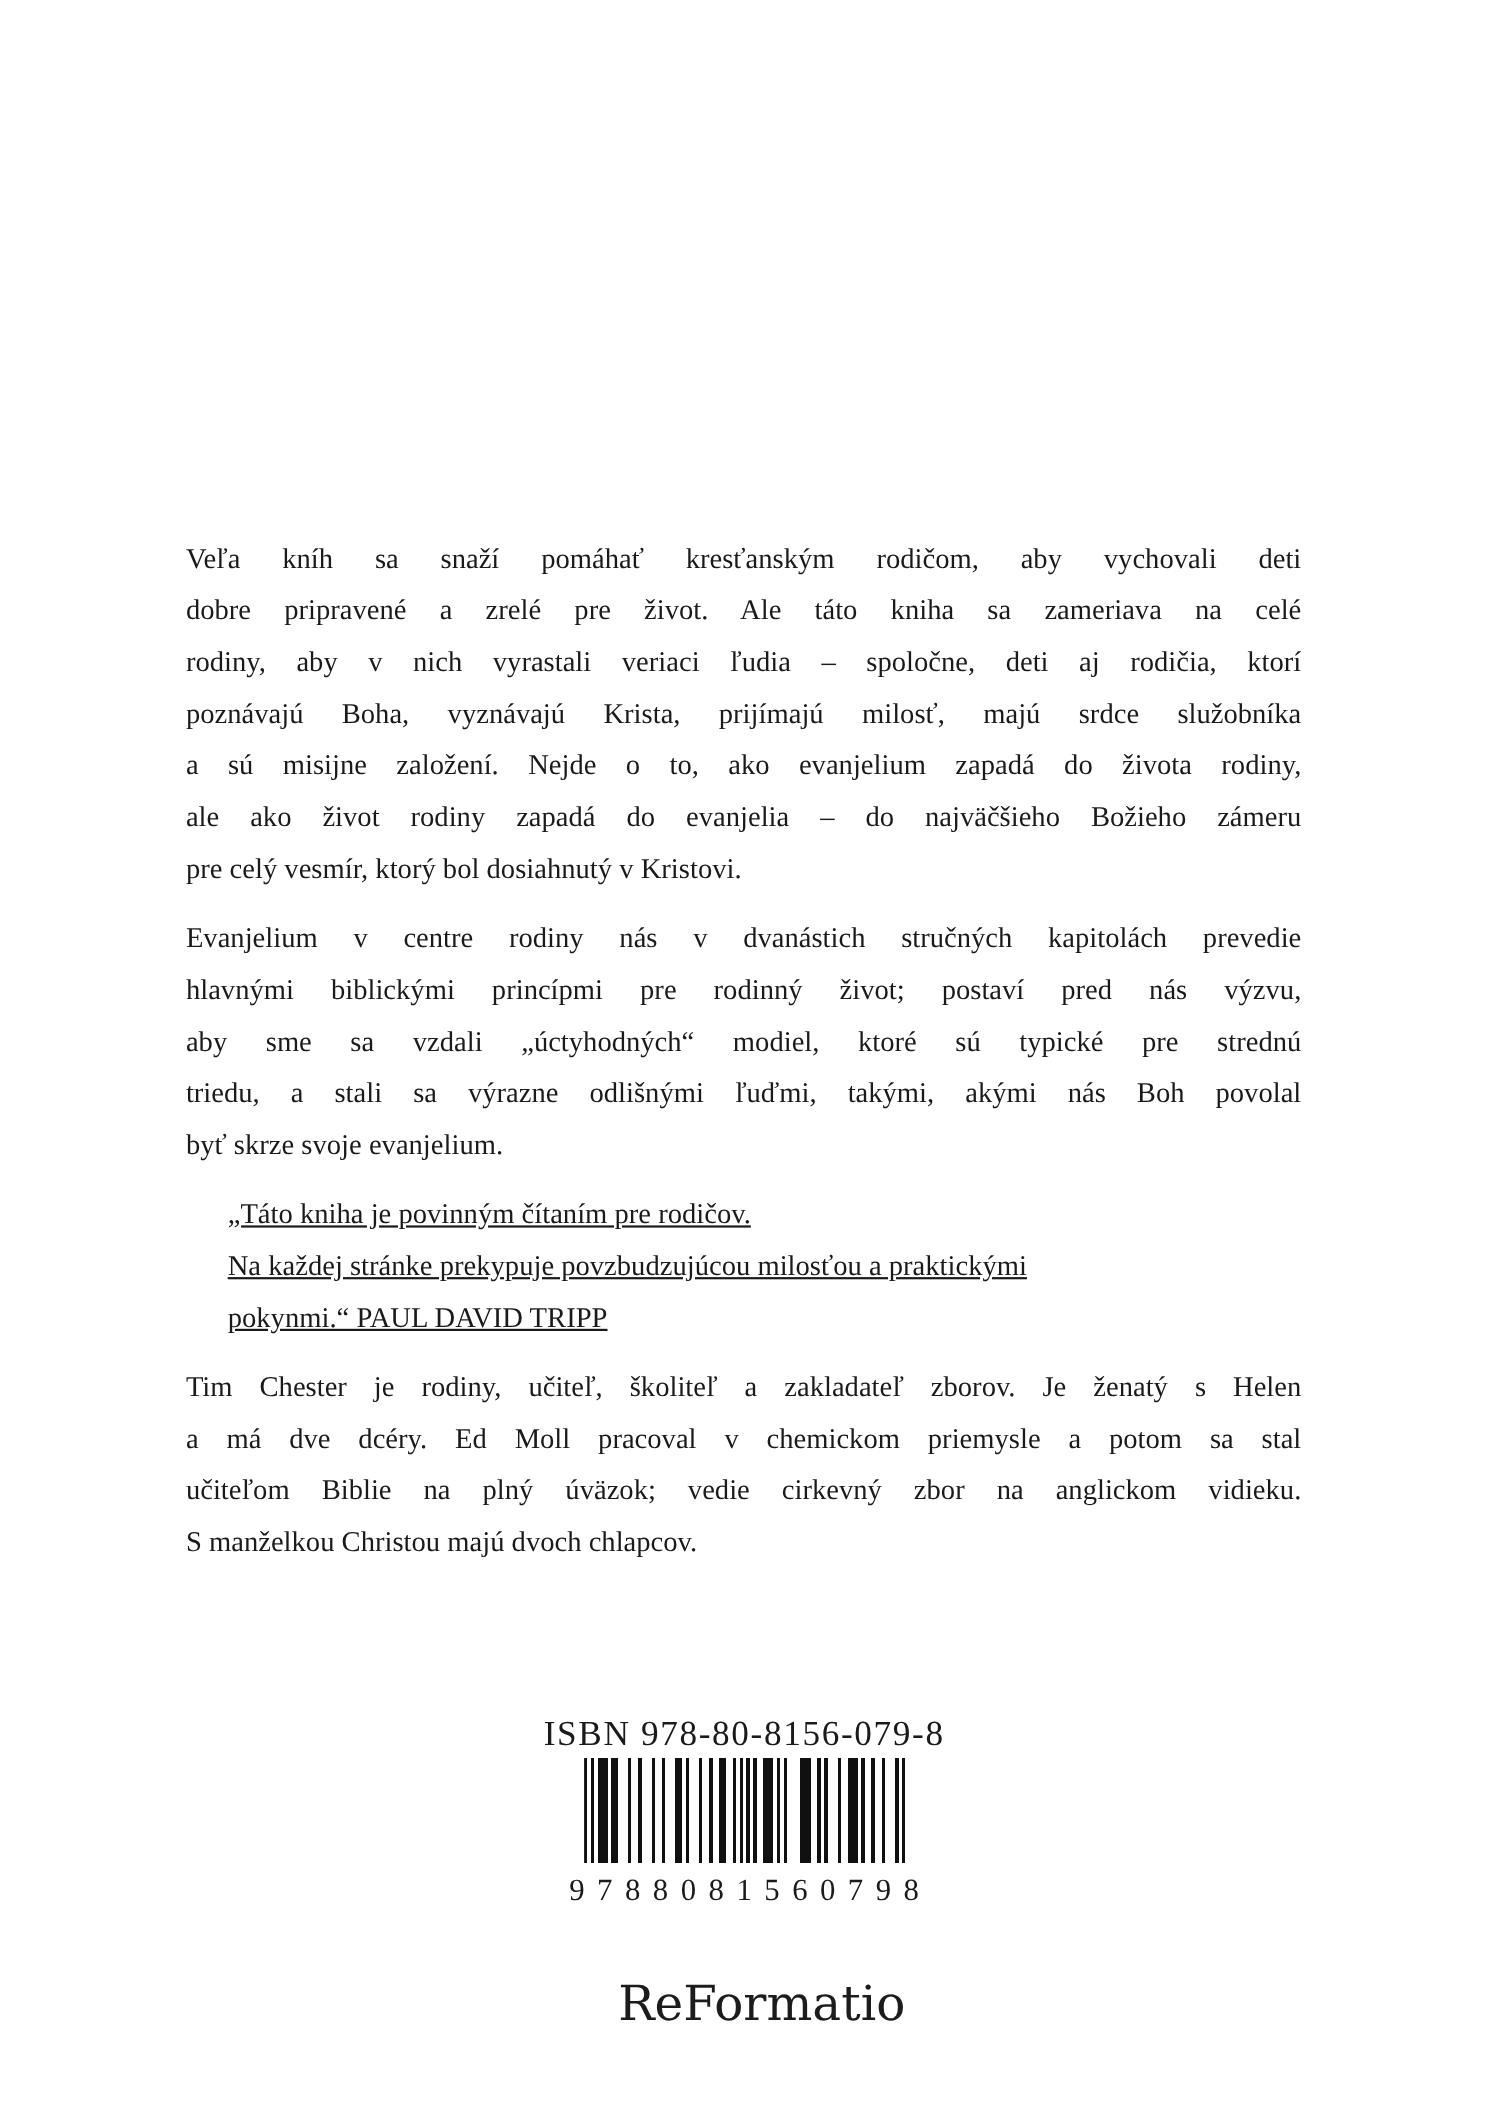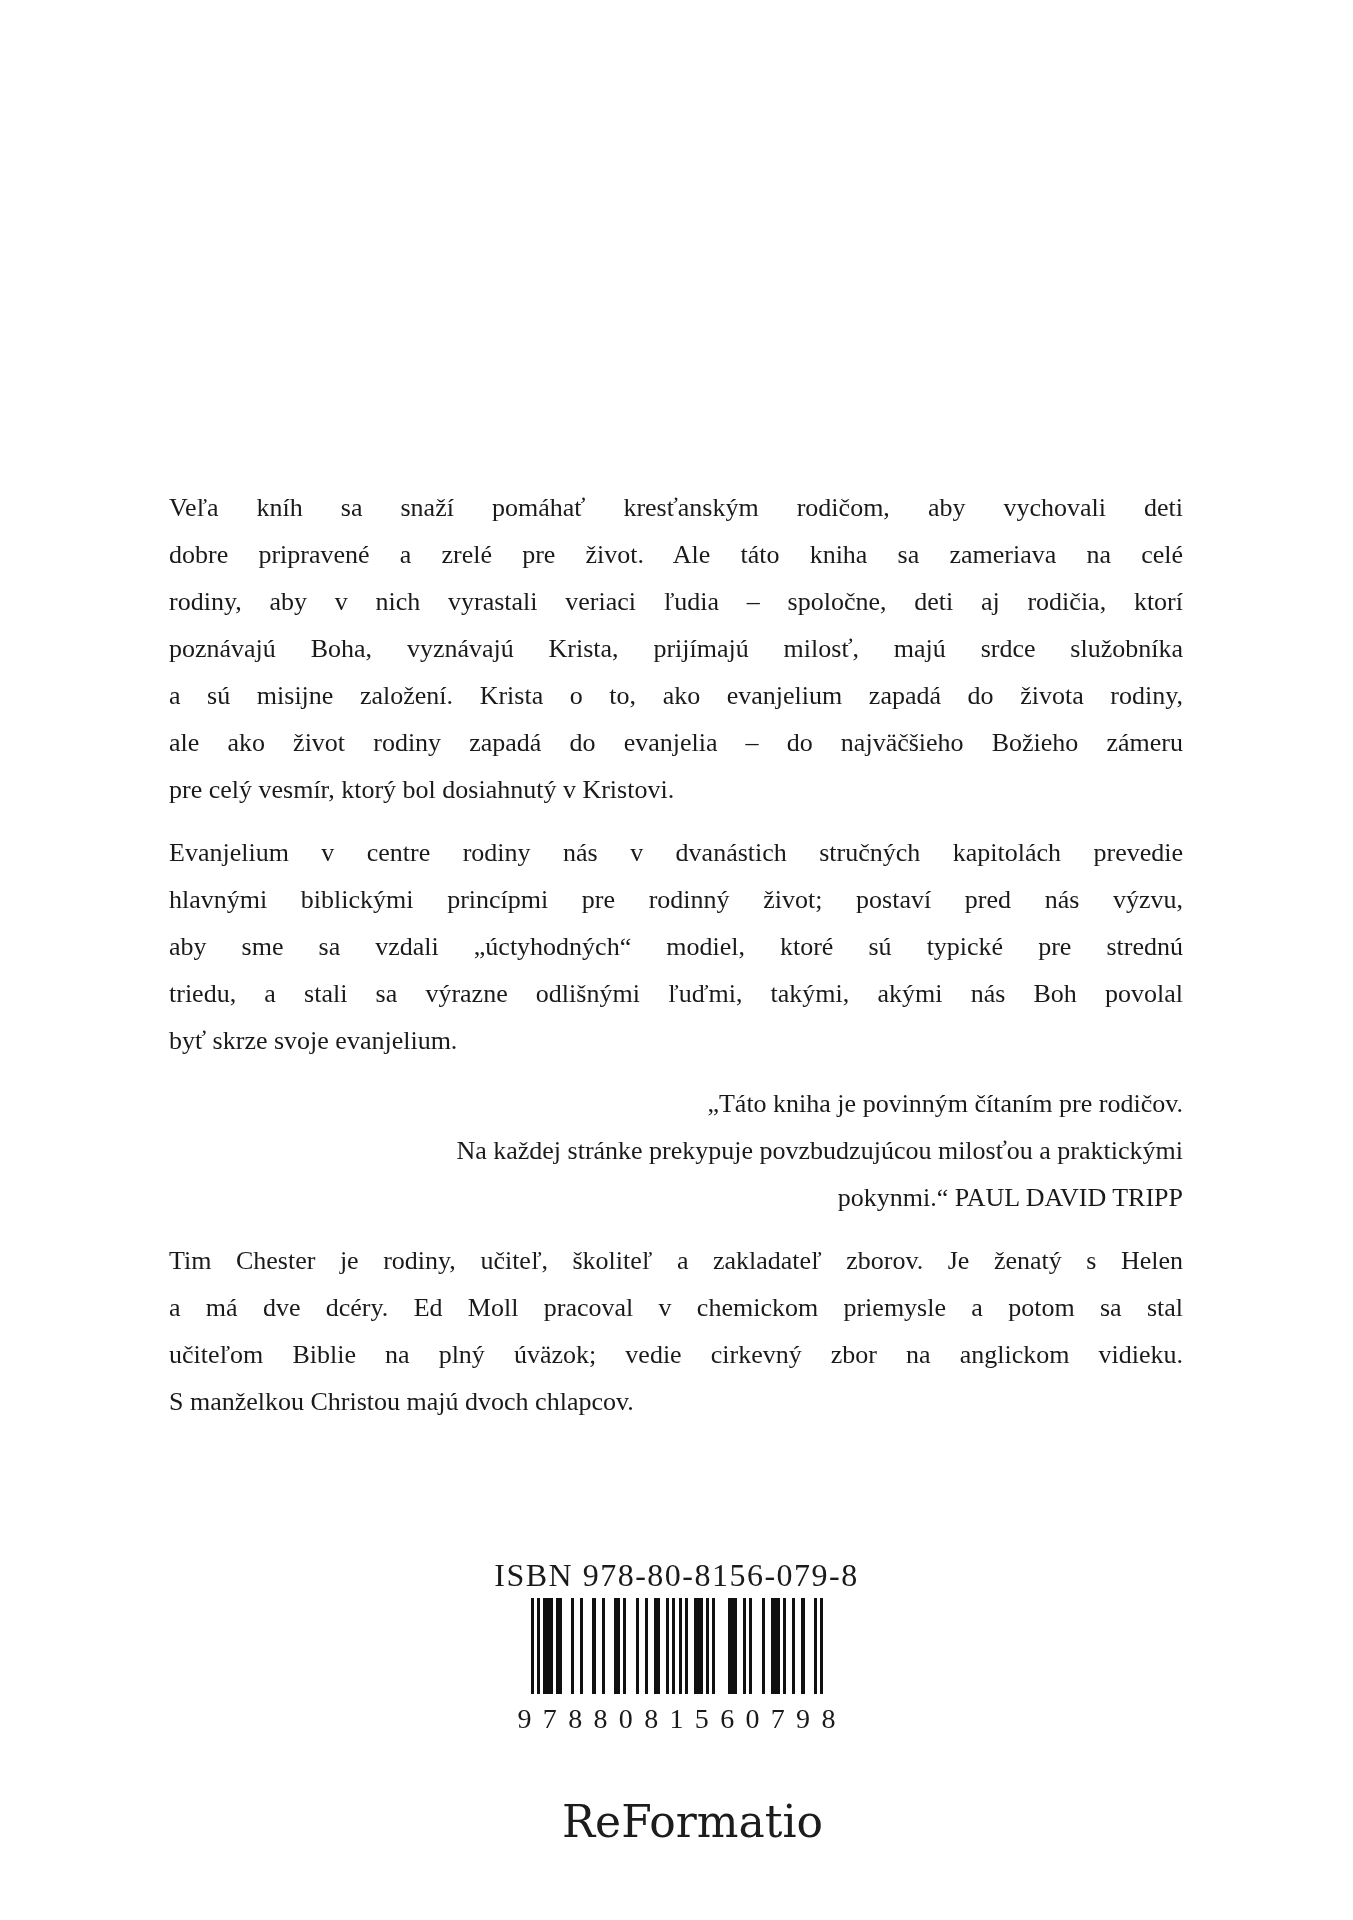--- a/index.html
+++ b/index.html
@@ -10,21 +10,21 @@
     overflow:hidden;
   }
   #text-block{
     position:absolute;top:484px;left:169px;width:1014px;
     font-size:26px;line-height:47px;
   }
   .para + .para{margin-top:16px;}
   .justified .line{text-align:justify;text-align-last:justify;}
   .justified .line.last{text-align-last:left;}
   .quote{padding-left:38px;}
-  .quote .line{text-align:right;}
+  .quote .line{text-align:left;text-decoration:underline;}
   #isbn-block{position:absolute;top:1556px;left:0;width:100%;text-align:center;}
   .isbn-label{font-size:32px;line-height:38px;letter-spacing:1.5px;white-space:nowrap;}
   #barcode-svg{display:block;margin:4px auto 0;}
   .barcode-digits{
     width:318px;margin:10px auto 0;
     display:flex;justify-content:space-between;
     font-size:28px;line-height:30px;
   }
   #logo{
     position:absolute;top:1796px;left:16px;width:100%;text-align:center;
@@ -33,21 +33,21 @@
 </style>
 </head>
 <body>
 
 <div id="text-block">
     <div class="para justified">
       <div class="line">Veľa kníh sa snaží pomáhať kresťanským rodičom, aby vychovali deti</div>
       <div class="line">dobre pripravené a zrelé pre život. Ale táto kniha sa zameriava na celé</div>
       <div class="line">rodiny, aby v nich vyrastali veriaci ľudia – spoločne, deti aj rodičia, ktorí</div>
       <div class="line">poznávajú Boha, vyznávajú Krista, prijímajú milosť, majú srdce služobníka</div>
-      <div class="line">a sú misijne založení. Krista o to, ako evanjelium zapadá do života rodiny,</div>
+      <div class="line">a sú misijne založení. Nejde o to, ako evanjelium zapadá do života rodiny,</div>
       <div class="line">ale ako život rodiny zapadá do evanjelia – do najväčšieho Božieho zámeru</div>
       <div class="line last">pre celý vesmír, ktorý bol dosiahnutý v Kristovi.</div>
     </div>
     <div class="para justified">
       <div class="line">Evanjelium v centre rodiny nás v dvanástich stručných kapitolách prevedie</div>
       <div class="line">hlavnými biblickými princípmi pre rodinný život; postaví pred nás výzvu,</div>
       <div class="line">aby sme sa vzdali „úctyhodných“ modiel, ktoré sú typické pre strednú</div>
       <div class="line">triedu, a stali sa výrazne odlišnými ľuďmi, takými, akými nás Boh povolal</div>
       <div class="line last">byť skrze svoje evanjelium.</div>
     </div>

